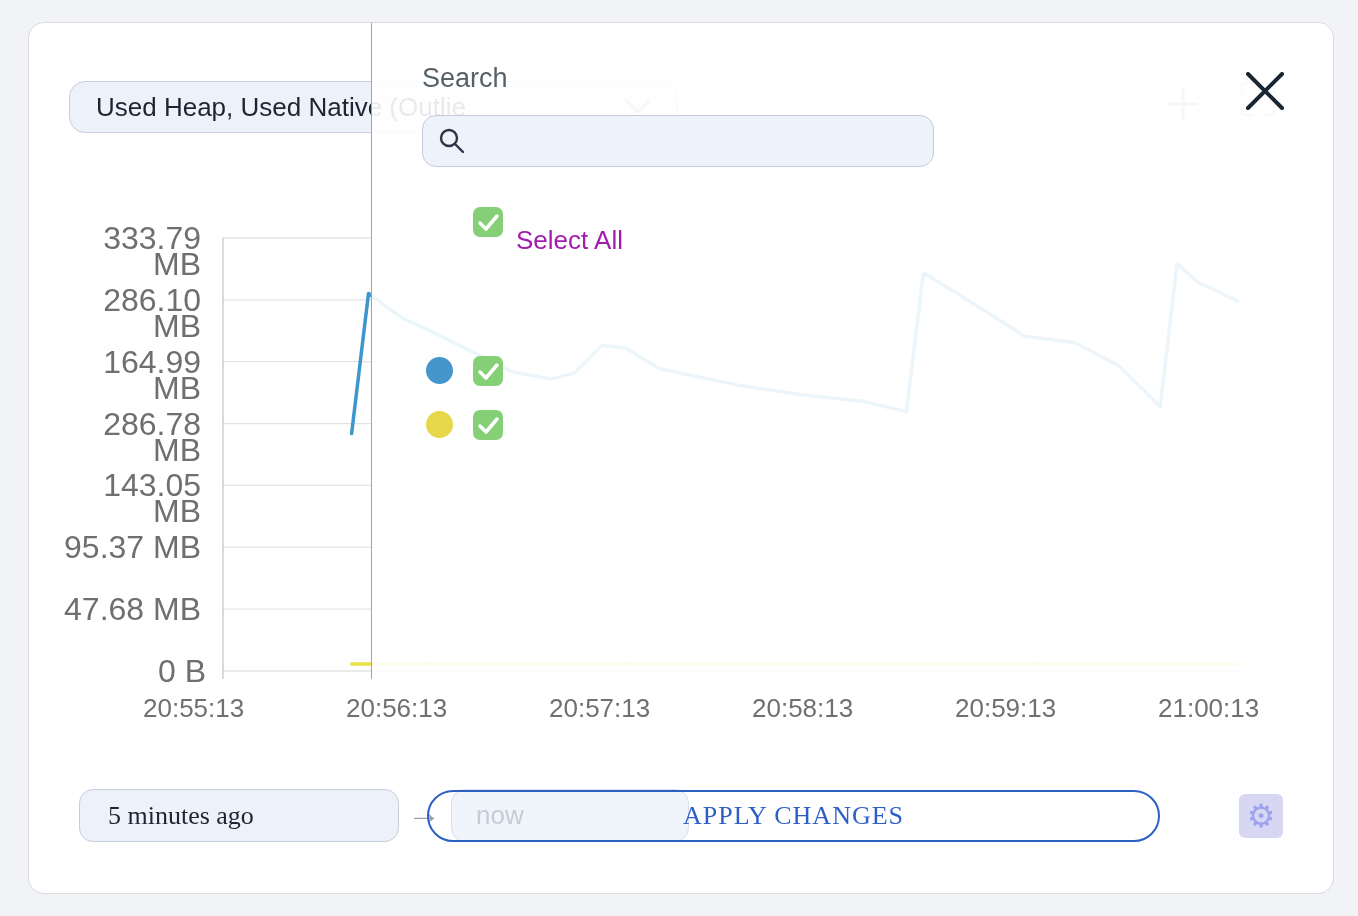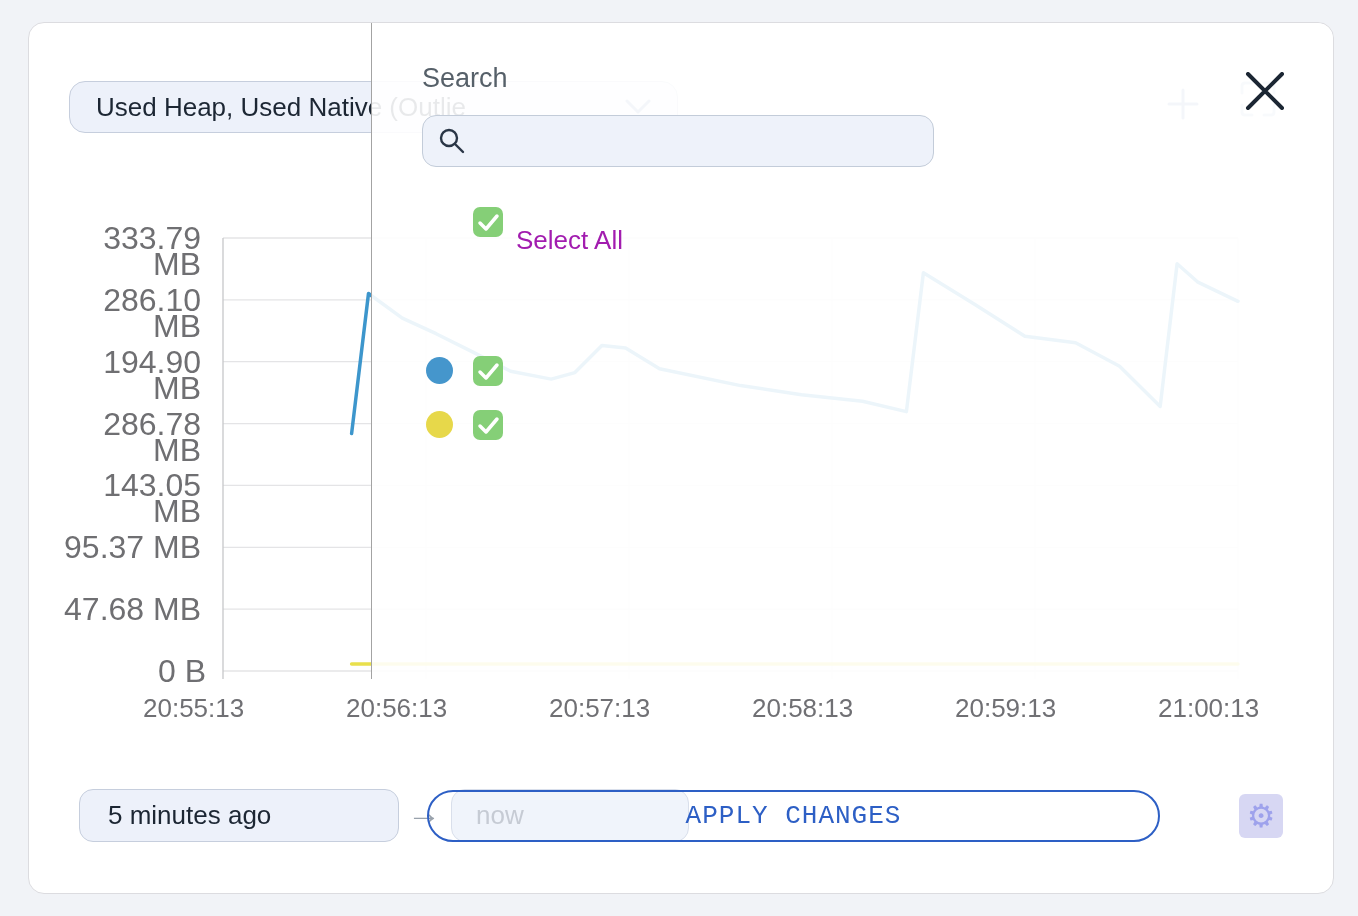--- a/index.html
+++ b/index.html
@@ -1,40 +1,40 @@
 <!DOCTYPE html>
 <html><head>
 <meta charset="utf-8">
 <style>
   html,body{margin:0;padding:0;width:1358px;height:916px;background:#f1f3f7;font-family:"Liberation Sans",sans-serif;overflow:hidden;}
   .card{position:absolute;left:28px;top:22px;width:1304px;height:870px;background:#ffffff;border:1px solid #dcdce0;border-radius:16px;}
   .abs{position:absolute;}
   
   .pill-input{background:#edf1fa;border:1px solid #c6cedd;border-radius:14px;color:#1c2633;font-size:26px;display:flex;align-items:center;box-sizing:border-box;}
   .metric-dropdown{left:40px;top:58px;width:609px;height:52px;border-radius:16px;padding:0 26px;justify-content:space-between;white-space:nowrap;overflow:hidden;}
-  .from-input{left:50px;top:766px;width:320px;height:53px;padding:16px 28px;}
+  .from-input{left:50px;top:766px;width:320px;height:53px;padding:16px 28px;font-family:Liberation Serif, serif;}
   .now-input{left:422px;top:766px;width:238px;height:53px;background:#f0f4fb;border:1px solid #d9dfeb;border-radius:14px;color:#c6cbd4;font-size:26px;display:flex;align-items:center;padding:0 24px;box-sizing:border-box;}
   .arrow{left:378px;top:770px;font-size:34px;color:#99a2ac;}
   .gear-btn{left:1210px;top:771px;width:44px;height:44px;background:#d7d7f3;border-radius:6px;display:flex;align-items:center;justify-content:center;font-size:32px;color:#9ea2ec;}
   .plus-icon{left:1136px;top:63px;}
   .expand-icon{left:1209px;top:56px;}
   
   .ytick{position:absolute;width:150px;text-align:right;font-size:32px;color:#6f6f72;line-height:26px;}
   .xtick{position:absolute;width:160px;text-align:left;font-size:26px;color:#707074;line-height:26px;}
   
   .overlay{left:342px;top:0;width:962px;height:656px;background:rgba(255,255,255,0.9);border-left:1px solid #a3a3a3;border-radius:0 16px 16px 0;box-sizing:border-box;}
   .search-label{left:50px;top:40px;font-size:27px;color:#566069;}
   .search-input{left:50px;top:92px;width:512px;height:52px;background:#eef2fa;border:1px solid #c3ccd9;border-radius:14px;display:flex;align-items:center;padding:0 14px;box-sizing:border-box;}
   .row-label{font-size:27px;color:#16202e;}
   .select-all-label{left:144px;top:186px;font-size:26px;color:#a21caf;margin-top:16px;}
   .section-title{left:50px;top:250px;font-size:33px;color:#1b2633;}
   .metric-row-label{position:absolute;left:144px;}
   .circle{position:absolute;width:27px;height:27px;border-radius:50%;}
   .close-btn{left:869px;top:44px;width:48px;height:48px;display:flex;align-items:center;justify-content:center;}
-  .apply-btn{left:55px;top:767px;width:733px;height:52px;border:2px solid #2d5fc5;border-radius:27px;background:transparent;color:#2d5fc5;font-size:26px;letter-spacing:1px;font-family:Liberation Mono, monospace;display:flex;align-items:center;justify-content:center;box-sizing:border-box;}
+  .apply-btn{left:55px;top:767px;width:733px;height:52px;border:2px solid #2d5fc5;border-radius:27px;background:transparent;color:#2d5fc5;font-size:26px;letter-spacing:1px;font-family:Liberation Serif, serif;display:flex;align-items:center;justify-content:center;box-sizing:border-box;}
 </style>
 </head>
 <body>
 
 <div class="card">
 
   <svg class="abs" id="chart-svg" width="1304" height="870">
       <line x1="194" y1="215.0" x2="1209" y2="215.0" stroke="#e4e4e6" stroke-width="1.3"></line>
       <line x1="194" y1="276.9" x2="1209" y2="276.9" stroke="#e4e4e6" stroke-width="1.3"></line>
       <line x1="194" y1="338.7" x2="1209" y2="338.7" stroke="#e4e4e6" stroke-width="1.3"></line>
@@ -48,21 +48,21 @@
       <line x1="600.0" y1="215" x2="600.0" y2="656" stroke="#e7e7e9" stroke-width="1.3"></line>
       <line x1="803.0" y1="215" x2="803.0" y2="656" stroke="#e7e7e9" stroke-width="1.3"></line>
       <line x1="1006.0" y1="215" x2="1006.0" y2="656" stroke="#e7e7e9" stroke-width="1.3"></line>
       <line x1="1209.0" y1="215" x2="1209.0" y2="656" stroke="#e7e7e9" stroke-width="1.3"></line>
       <polyline points="322.6,410.6 339.5,270.5 373.3,295.2 407.1,310.7 441.0,327.6 481.6,348.3 522.2,356.1 545.9,349.6 572.9,322.4 596.6,325.0 630.5,345.7 711.6,362.6 772.5,371.7 833.5,378.2 877.4,388.6 894.4,249.8 945.1,280.9 995.9,313.3 1046.6,319.8 1090.6,343.2 1131.2,383.4 1148.1,240.7 1168.4,258.8 1209.0,278.3" fill="none" stroke="#3d96cc" stroke-width="3.5" stroke-linejoin="round" stroke-linecap="round"></polyline>
       <polyline points="322.6,641.0 1209.0,641.0" fill="none" stroke="#e9e04c" stroke-width="3.5" stroke-linejoin="round" stroke-linecap="round"></polyline>
     </svg>
   <div id="y-labels">
       <div class="ytick" style="left: 22px; top: 202px;">333.79 MB</div>
       <div class="ytick" style="left: 22px; top: 263.865px;">286.10 MB</div>
-      <div class="ytick" style="left: 22px; top: 325.716px;">194.90 MB</div>
+      <div class="ytick" style="left: 22px; top: 325.716px;">164.99 MB</div>
       <div class="ytick" style="left: 22px; top: 387.581px;">286.78 MB</div>
       <div class="ytick" style="left: 22px; top: 449.432px;">143.05 MB</div>
       <div class="ytick" style="left: 22px; top: 511.284px;">95.37 MB</div>
       <div class="ytick" style="left: 22px; top: 573.148px;">47.68 MB</div>
       <div class="ytick" style="left: 27px; top: 635px;">0 B</div>
     </div>
   <div id="x-labels">
       <div class="xtick" style="left: 114px; top: 672px;">20:55:13</div>
       <div class="xtick" style="left: 317px; top: 672px;">20:56:13</div>
       <div class="xtick" style="left: 520px; top: 672px;">20:57:13</div>

